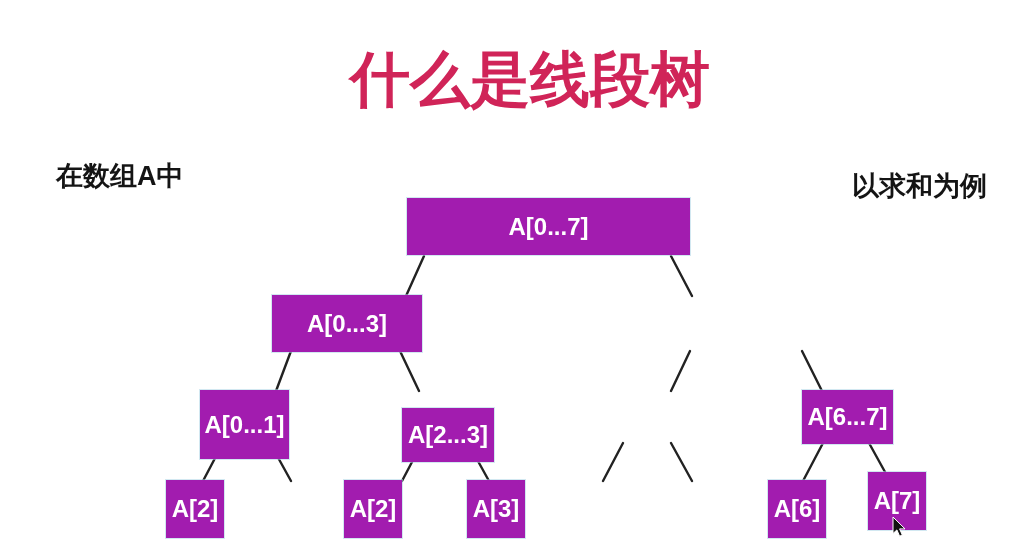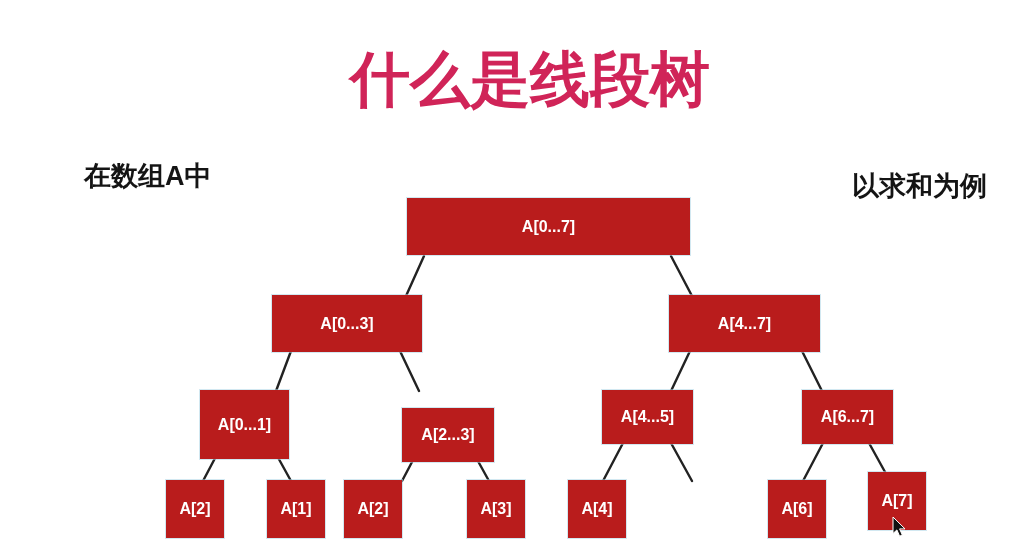--- a/index.html
+++ b/index.html
@@ -4,29 +4,29 @@
 <style>
   html,body{margin:0;padding:0;background:#ffffff;}
   .canvas{
     position:relative;width:1016px;height:556px;background:#ffffff;overflow:hidden;
     font-family:"Liberation Sans","DejaVu Sans",sans-serif;
   }
   .title{
     position:absolute;top:40px;left:0;right:0;margin:0;text-align:center;
     font-size:60px;font-weight:700;color:#d02458;transform:translateX(22px);
   }
-  .note{position:absolute;font-size:27px;font-weight:600;color:#141414;margin-left:28px;}
+  .note{position:absolute;font-size:27px;font-weight:600;color:#141414;}
   .note-left{left:56px;top:158px;}
   .note-right{right:29px;top:168px;}
   .edges{position:absolute;left:0;top:0;}
   .edges line{stroke:#222222;stroke-width:2.4;stroke-linecap:round;}
   .node{
-    position:absolute;background:#b91c1c;color:#ffffff;
+    position:absolute;background:#a21caf;color:#ffffff;
     display:flex;align-items:center;justify-content:center;
-    font-weight:700;font-size:16px;
+    font-weight:700;font-size:24px;
     box-shadow:0 0 0 1px rgba(173,214,230,.55);
   }
   .cursor{position:absolute;left:892px;top:516px;}
 </style>
 </head>
 <body>
 
 <div class="canvas">
 
   <h1 class="title">什么是线段树</h1>
@@ -47,32 +47,28 @@
     <line x1="468" y1="443" x2="489" y2="481"></line>
     <line x1="623" y1="443" x2="603" y2="481"></line>
     <line x1="671" y1="443" x2="692" y2="481"></line>
     <line x1="823" y1="443" x2="803" y2="481"></line>
     <line x1="869" y1="443" x2="890" y2="481"></line>
   </svg>
 
   <div class="node" style="left:407px;top:198px;width:283px;height:57px">A[0...7]</div>
 
   <div class="node" style="left:272px;top:295px;width:150px;height:57px">A[0...3]</div>
-  <div class="node" style="left:669px;top:295px;width:151px;height:57px">A[4...7]</div>
 
   <div class="node" style="left:200px;top:390px;width:89px;height:69px">A[0...1]</div>
   <div class="node" style="left:402px;top:408px;width:92px;height:54px">A[2...3]</div>
-  <div class="node" style="left:602px;top:390px;width:91px;height:54px">A[4...5]</div>
   <div class="node" style="left:802px;top:390px;width:91px;height:54px">A[6...7]</div>
 
   <div class="node" style="left:166px;top:480px;width:58px;height:58px">A[2]</div>
-  <div class="node" style="left:267px;top:480px;width:58px;height:58px">A[1]</div>
   <div class="node" style="left:344px;top:480px;width:58px;height:58px">A[2]</div>
   <div class="node" style="left:467px;top:480px;width:58px;height:58px">A[3]</div>
-  <div class="node" style="left:568px;top:480px;width:58px;height:58px">A[4]</div>
   <div class="node" style="left:768px;top:480px;width:58px;height:58px">A[6]</div>
   <div class="node" style="left:868px;top:472px;width:58px;height:58px">A[7]</div>
 
   <svg class="cursor" width="15" height="22" viewBox="0 0 15 22" aria-hidden="true">
     <path d="M1,1 L1,17.5 L4.9,13.9 L7.6,20.2 L10.3,19.0 L7.6,12.9 L13,12.9 Z" fill="#111111" stroke="#ffffff" stroke-width="1"></path>
   </svg>
 
 </div>
 
 </body></html>

